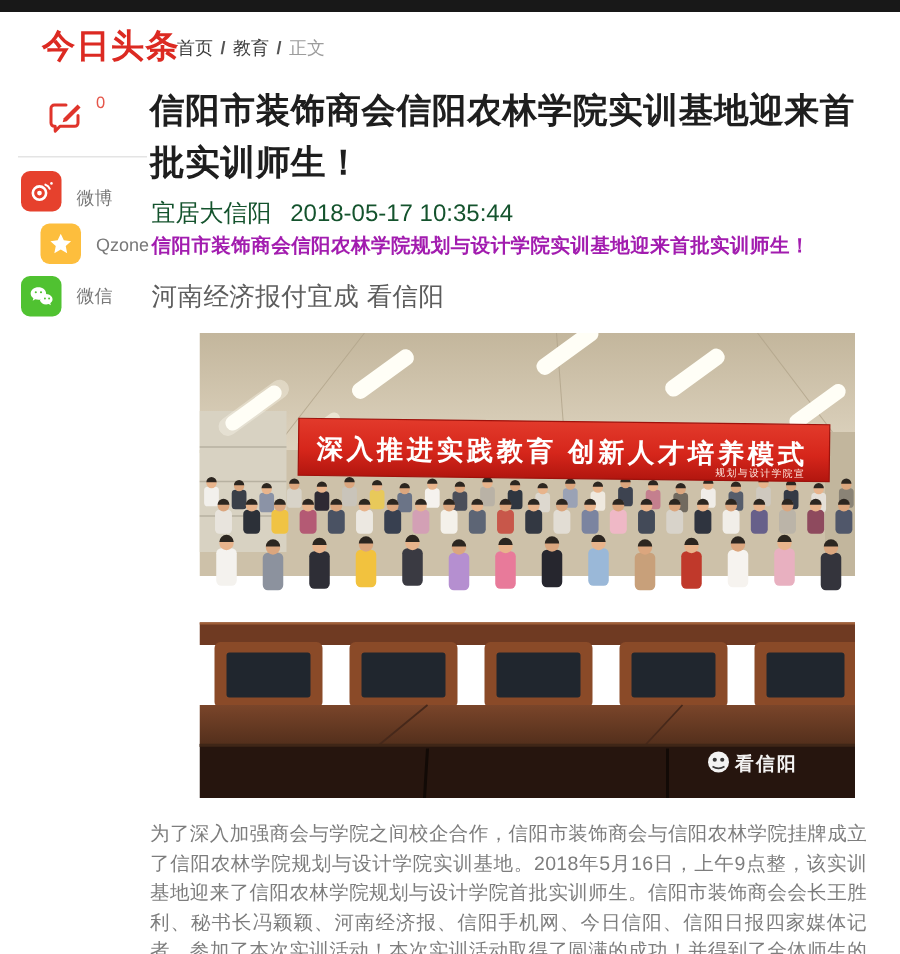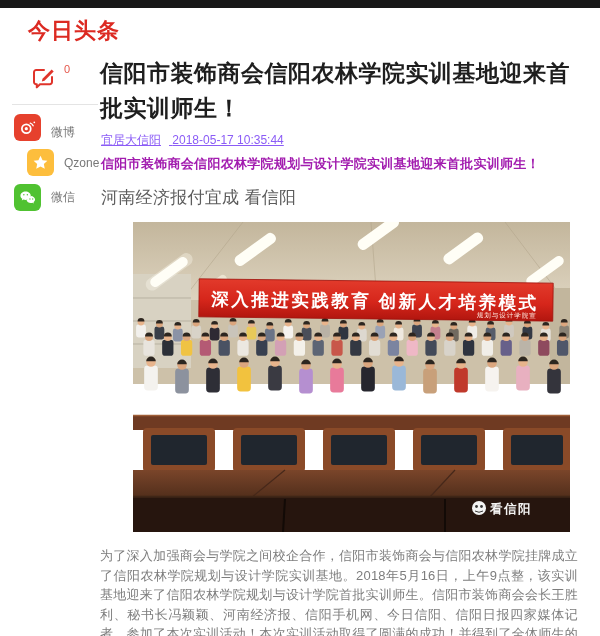--- a/index.html
+++ b/index.html
@@ -26,35 +26,38 @@
   .share-item.wechat{top:184px;}
   .badge{width:27px;height:27px;border-radius:6px;display:flex;align-items:center;justify-content:center;flex:none;}
   .badge.weibo{background:#e6412d;}
   .badge.qzone{background:#fdbe3d;}
   .badge.wechat{background:#50c231;}
   .badge svg{width:19px;height:19px;}
   .share-label{font-size:12px;color:#787878;}
 
   
   .title{position:absolute;left:100px;top:56px;width:472px;margin:0;font-size:23px;line-height:35px;color:#1e1e1e;font-weight:700;letter-spacing:0.5px;}
-  .byline{position:absolute;left:101px;top:132px;font-size:12px;color:#8b5cf6;text-decoration:underline;}
+  .byline{position:absolute;left:101px;top:132px;font-size:16px;color:#14532d;}
   .byline .src{margin-right:8px;}
   .subtitle{position:absolute;left:101px;top:155px;width:475px;margin:0;font-size:13px;font-weight:700;color:#a21caf;letter-spacing:0.3px;}
   .reporter{position:absolute;left:101px;top:186px;margin:0;font-size:17px;color:#5c5c5c;letter-spacing:0.3px;}
   .photo{position:absolute;left:133px;top:222px;width:437px;height:310px;}
   .photo svg{display:block;width:437px;height:310px;}
   .body-text{position:absolute;left:100px;top:546px;width:478px;margin:0;font-size:13px;line-height:19.5px;color:#7d7d7d;text-align:justify;letter-spacing:0.2px;}
 </style>
 </head>
 <body>
 
 <div class="topbar"></div>
 
 <header>
   <div class="logo">今日头条</div>
+  <nav class="crumbs">
+    <span class="crumb">首页</span><span class="sep">/</span><span class="crumb">教育</span><span class="sep">/</span><span class="crumb current">正文</span>
+  </nav>
 </header>
 
 <div class="comment-wrap">
   <span>
     <svg viewBox="0 0 28 28">
       <path d="M22 13 v5 a2.2 2.2 0 0 1 -2.2 2.2 H10 l-3.2 3.2 v-3.2 H6.2 A2.2 2.2 0 0 1 4 18 V8.2 A2.2 2.2 0 0 1 6.2 6 H14" fill="none" stroke="#e0342b" stroke-width="2" stroke-linecap="round" stroke-linejoin="round"></path>
       <path d="M12.5 14.8 l9.2 -9.2 l2 2 -9.2 9.2 -2.7 0.7 z" fill="#e0342b"></path>
     </svg>
   </span>
   <span class="comment-count">0</span>

